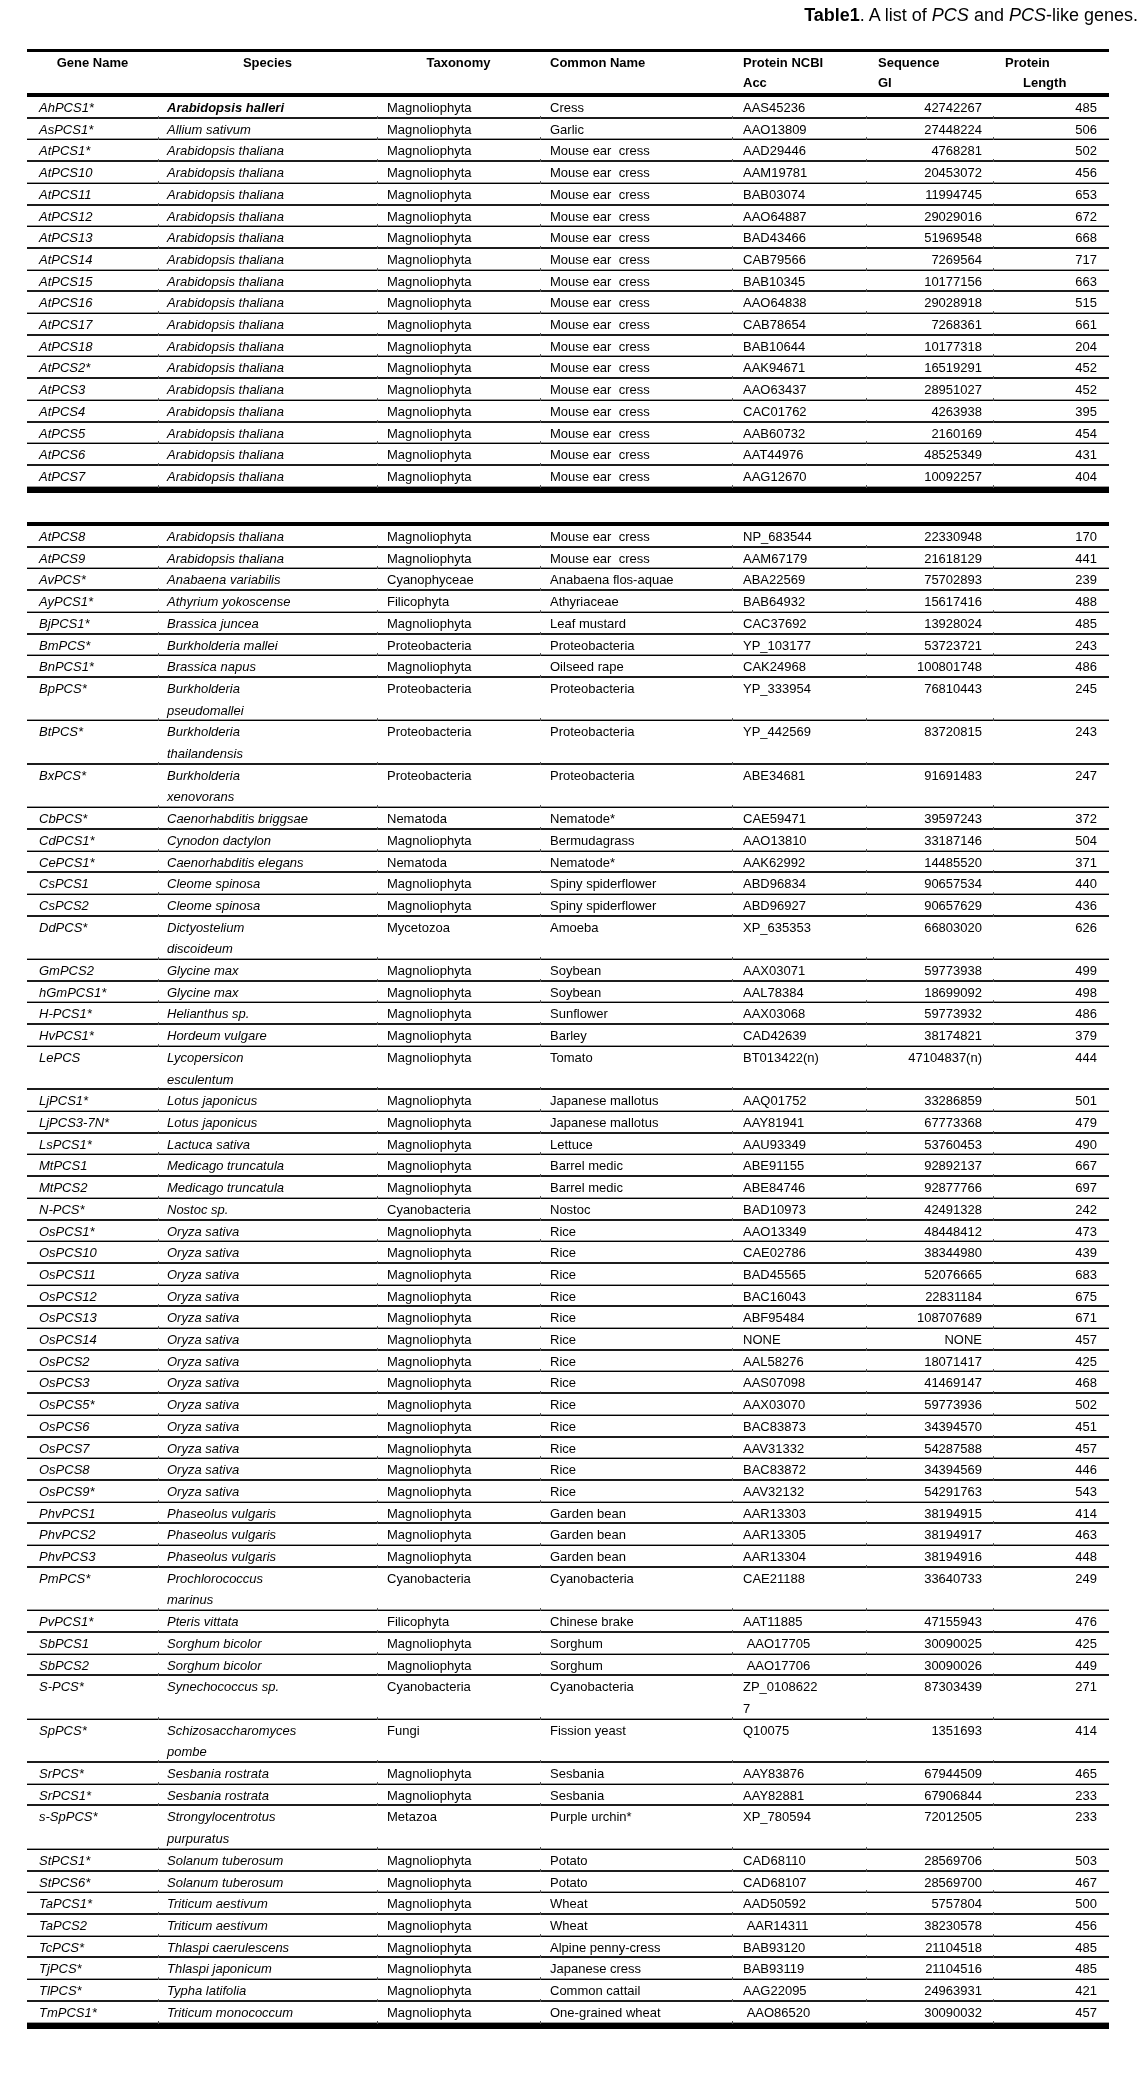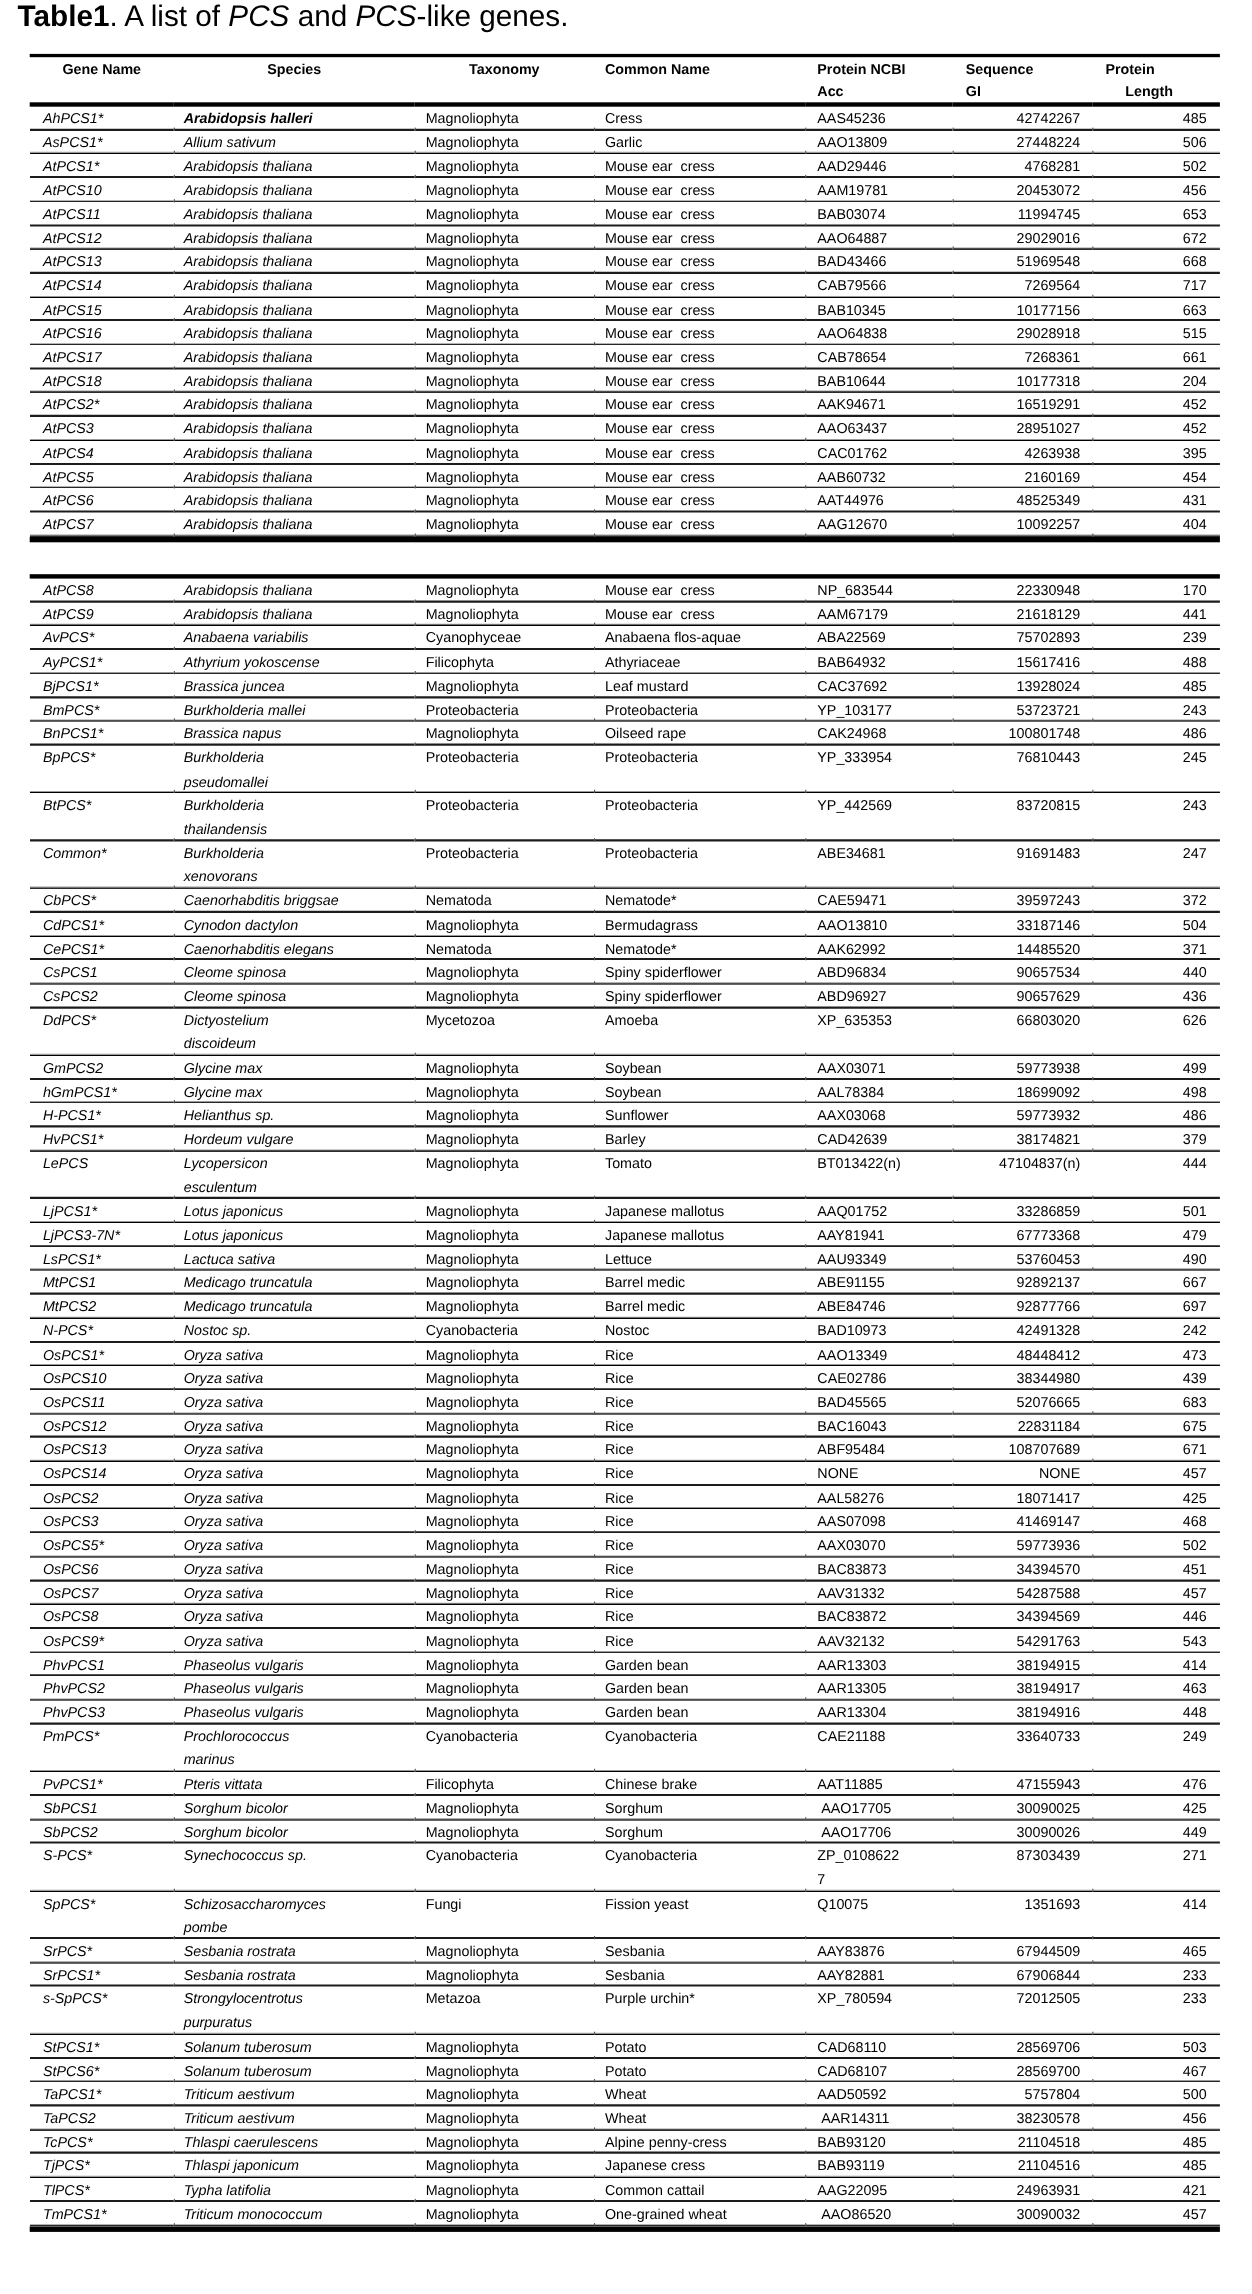--- a/index.html
+++ b/index.html
@@ -2,21 +2,21 @@
 <html><head>
 <meta charset="utf-8">
 <style>
   html, body { margin:0; padding:0; }
   body {
     width:1138px; height:2085px; background:#ffffff; position:relative; overflow:hidden;
     font-family:"Liberation Sans", sans-serif; color:#000;
   }
   .title {
     position:absolute; top:0; left:0; width:1138px; box-sizing:border-box;
-    padding-left:16px; text-align:left; font-size:27px; line-height:30px; white-space:pre;
+    padding-left:16px; text-align:right; font-size:18px; line-height:30px; white-space:pre;
   }
   .title .t-label { font-weight:bold; }
   .title .t-em { font-style:italic; }
 
   table.tbl {
     position:absolute; left:27px; width:1082px; table-layout:fixed;
     border-collapse:separate; border-spacing:0; font-size:13px;
   }
   #t1 { top:49px; border-top:3px solid #000; border-bottom:5px solid #000; }
   #t2 { top:498px; border-top:4px solid #000; border-bottom:5px solid #000;margin-top:24px; }
@@ -346,21 +346,21 @@
       <tr>
         <td class="c-gene">BtPCS*</td>
         <td class="c-species"><span class="sp">Burkholderia thailandensis</span></td>
         <td class="c-taxonomy">Proteobacteria</td>
         <td class="c-common_name">Proteobacteria</td>
         <td class="c-protein_acc"><span class="acc">YP_442569</span></td>
         <td class="c-gi">83720815</td>
         <td class="c-length">243</td>
       </tr>
       <tr>
-        <td class="c-gene">Common*</td>
+        <td class="c-gene">BxPCS*</td>
         <td class="c-species"><span class="sp">Burkholderia xenovorans</span></td>
         <td class="c-taxonomy">Proteobacteria</td>
         <td class="c-common_name">Proteobacteria</td>
         <td class="c-protein_acc"><span class="acc">ABE34681</span></td>
         <td class="c-gi">91691483</td>
         <td class="c-length">247</td>
       </tr>
       <tr>
         <td class="c-gene">CbPCS*</td>
         <td class="c-species"><span class="sp">Caenorhabditis briggsae</span></td>

